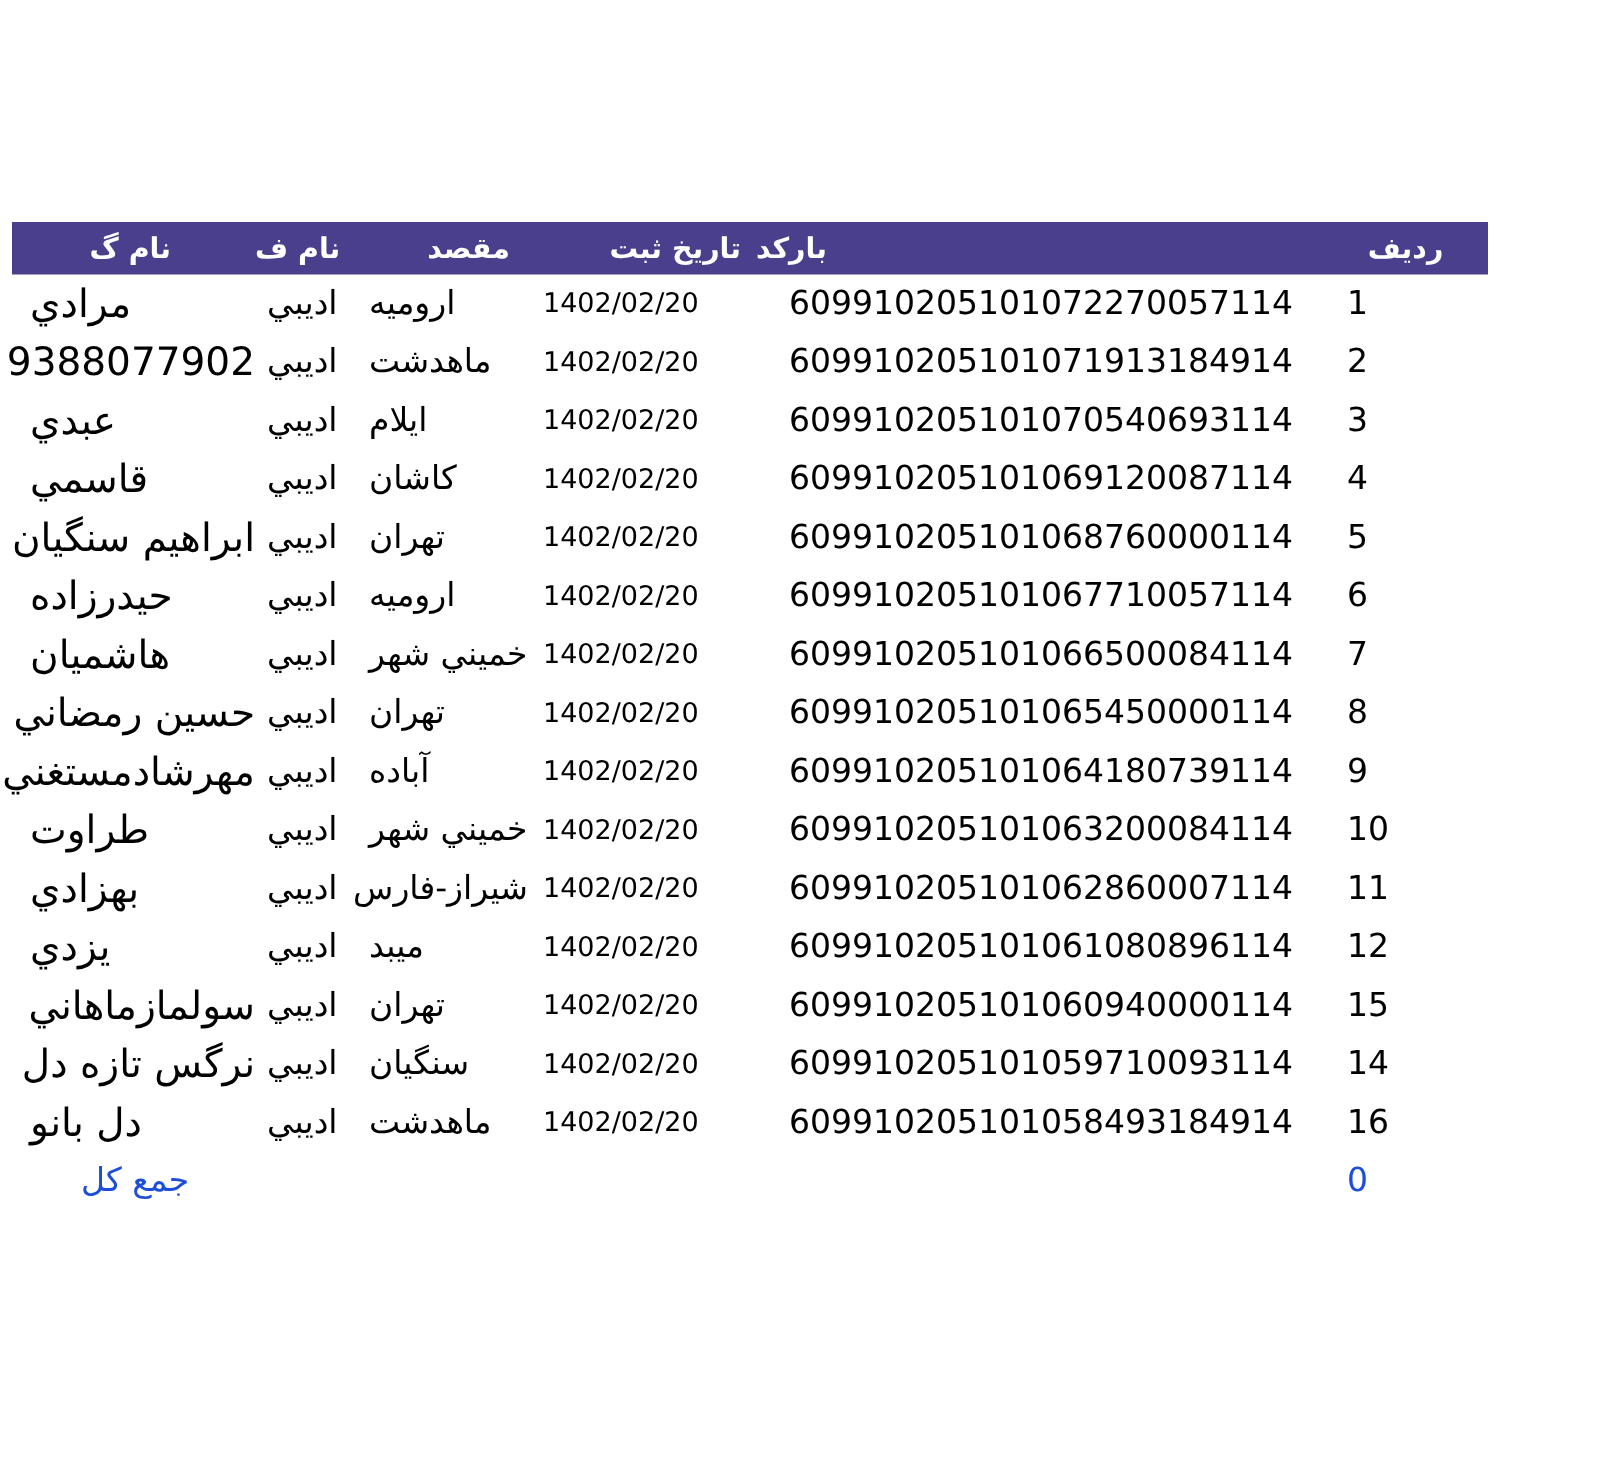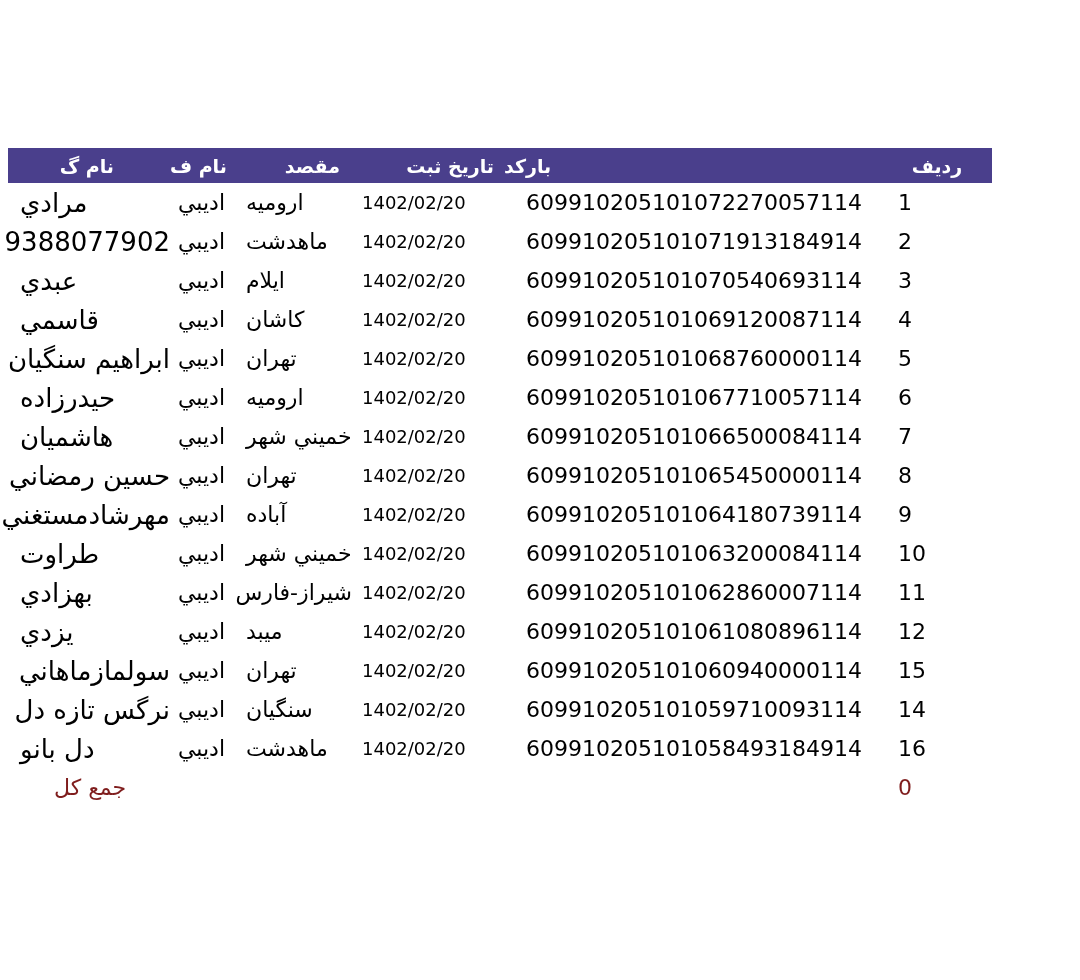--- a/index.html
+++ b/index.html
@@ -127,21 +127,21 @@
   td.c-ng {
     text-align: left;
     direction: rtl;
     padding-left: 12px;
     font-size: 26px;
   }
 
   tfoot tr.total-row { height: 39px; }
   tfoot td {
     font-size: 22px;
-    color: #7f1d1d;
+    color: #1d4ed8;
     padding: 0;
     vertical-align: middle;
     white-space: nowrap;
   }
   td.t-num {
     text-align: left;
     padding-left: 14px;
     direction: ltr;
   }
   td.t-label {

